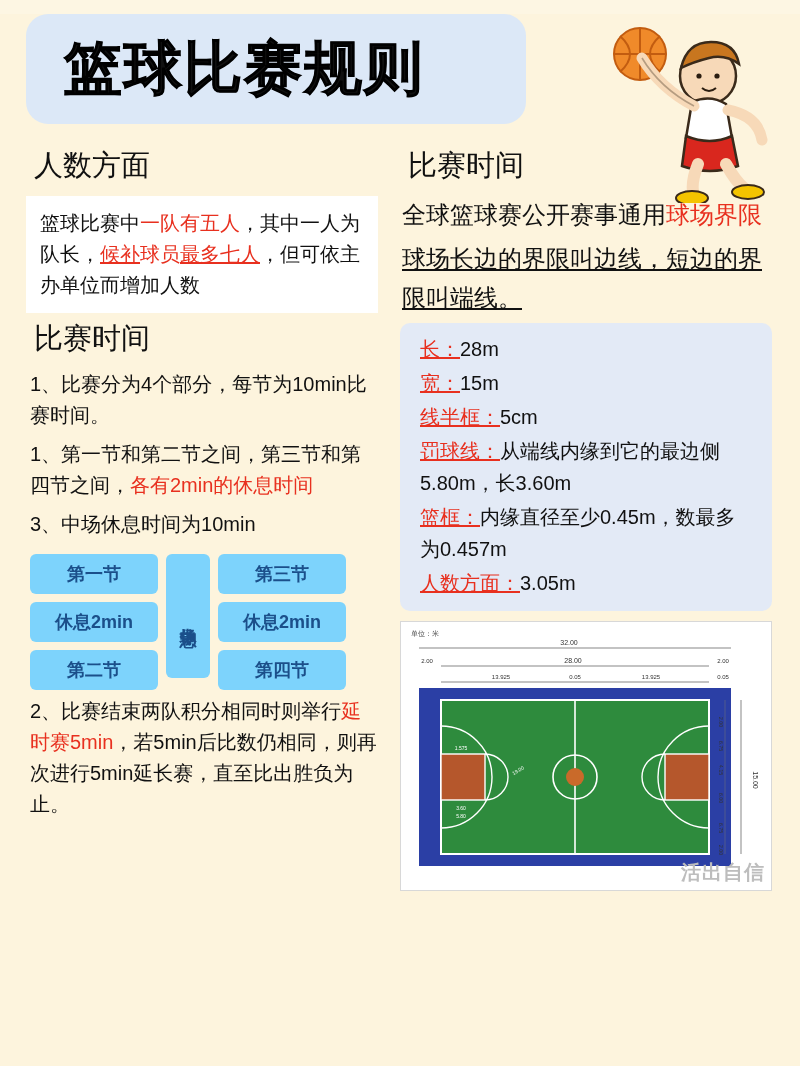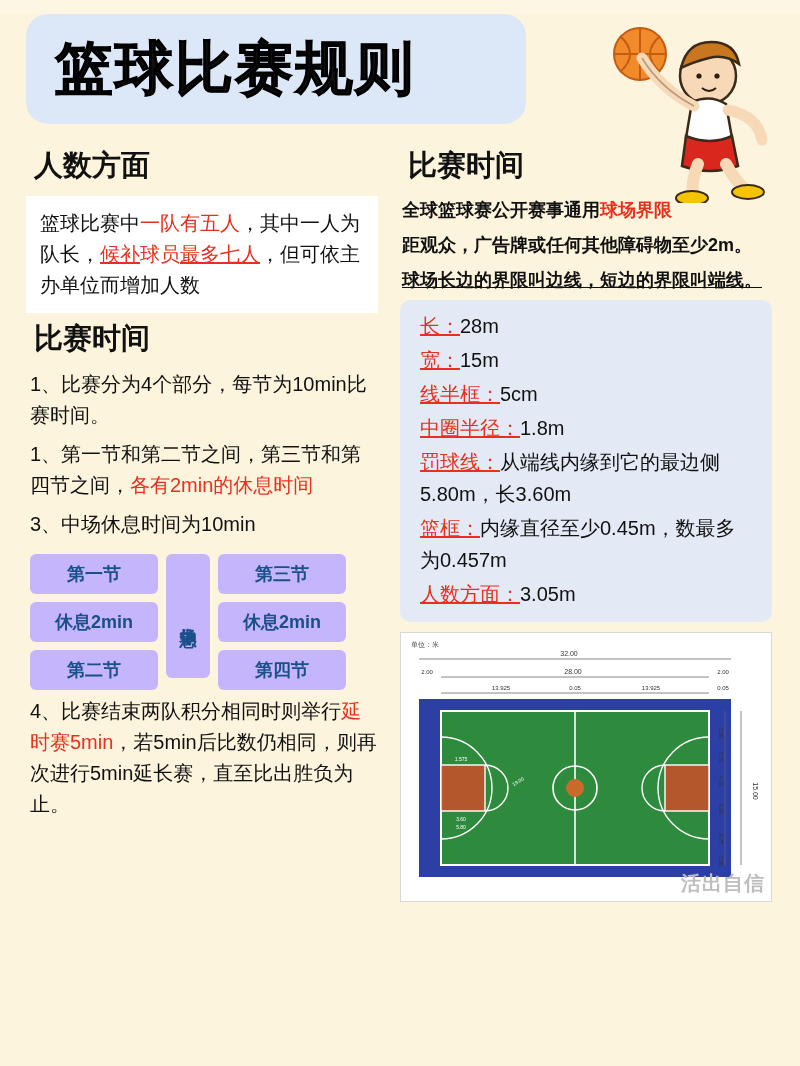--- a/index.html
+++ b/index.html
@@ -20,21 +20,21 @@
     padding: 0;
   }
   
   .title-band {
     margin: 14px 16px 0 26px;
     background: #dce8f7;
     border-radius: 22px;
     height: 110px;
     display: flex;
     align-items: center;
-    padding-left: 29px;
+    padding-left: 38px;
     position: relative;
     width: 500px;
   }
   .title-text {
     font-size: 58px;
     font-weight: bold;
     letter-spacing: 2px;
     color: #111;
     font-family: "Liberation Serif", serif;
     -webkit-text-stroke: 1px #000;
@@ -51,21 +51,21 @@
     display: flex;
     margin-top: 16px;
     padding: 0 18px 0 26px;
     gap: 22px;
   }
   .col-left { width: 352px; }
   .col-right { width: 372px; }
 
   h2.sec {
     font-size: 29px;
-    font-weight: bold;
+    font-weight: normal;
     color: #111;
     margin: 6px 0 10px 8px;
     font-family: "Liberation Sans", sans-serif;
   }
   .box-blue {
     background: #ffffff;
     border-radius: 0;
     padding: 12px 14px;
     font-size: 20px;
     line-height: 1.55;
@@ -81,21 +81,21 @@
   }
 
   
   .sched {
     display: flex;
     gap: 8px;
     margin: 14px 0 6px 4px;
   }
   .sched-col { display: flex; flex-direction: column; gap: 8px; }
   .cell {
-    background: #c4b5fd;
+    background: #7dd3fc;
     color: #1b4f8a;
     font-weight: bold;
     font-size: 18px;
     border-radius: 6px;
     text-align: center;
     padding: 8px 0;
     width: 128px;
   }
   .cell.mid {
     width: 44px;
@@ -113,25 +113,25 @@
   .rbox {
     background: #e3eaf6;
     border-radius: 10px;
     padding: 10px 20px;
     font-size: 20px;
     line-height: 1.6;
     color: #111;
     margin-top: 6px;
   }
   .rtext {
-    font-size: 18px;
+    font-size: 24px;
     line-height: 1.6;
     color: #111;
     margin: 4px 0 6px 2px;
-    font-weight: bold;
+    font-weight: normal;
   }
   .spec-line { margin: 0 0 2px 0; }
   
   .court-wrap {
     margin-top: 10px;
     background: #ffffff;
     border: 1px solid #d8d8d8;
     width: 372px;
     height: 270px;
     position: relative;
@@ -211,38 +211,36 @@
               <span>中场休息</span>
             </div>
         </div>
         <div class="sched-col">
           <div class="cell">第三节</div>
           <div class="cell">休息2min</div>
           <div class="cell">第四节</div>
         </div>
       </div>
 
-      <p class="body"><span>4、比赛结束两队积分相同时则举行</span><span class="red">延时赛5min</span><span>，若5min后比数仍相同，则再次进行5min延长赛，直至比出胜负为止。</span></p>
+      <p class="body"><span>2、比赛结束两队积分相同时则举行</span><span class="red">延时赛5min</span><span>，若5min后比数仍相同，则再次进行5min延长赛，直至比出胜负为止。</span></p>
     </div>
 
     <div class="col-right">
 
       <h2 class="sec">比赛时间</h2>
 
       <p class="rtext"><span>全球篮球赛公开赛事通用</span><span class="red">球场界限</span></p>
 
-      <p class="rtext">距观众，广告牌或任何其他障碍物至少2m。</p>
 
       <p class="rtext red-u">球场长边的界限叫边线，短边的界限叫端线。</p>
 
       <div class="rbox">
         <div class="spec-line"><span class="red-u">长：</span><span>28m</span></div>
         <div class="spec-line"><span class="red-u">宽：</span><span>15m</span></div>
         <div class="spec-line"><span class="red-u">线半框：</span><span>5cm</span></div>
-        <div class="spec-line"><span class="red-u">中圈半径：</span><span>1.8m</span></div>
         <div class="spec-line"><span class="red-u">罚球线：</span><span>从端线内缘到它的最边侧5.80m，长3.60m</span></div>
         <div class="spec-line"><span class="red-u">篮框：</span><span>内缘直径至少0.45m，数最多为0.457m</span></div>
         <div class="spec-line"><span class="red-u">人数方面：</span><span>3.05m</span></div>
       </div>
 
       <div class="court-wrap">
         <svg viewBox="0 0 372 270" width="372" height="270">
           <rect x="0" y="0" width="372" height="270" fill="#ffffff"></rect>
           <text x="10" y="14" font-size="7" fill="#444" font-family="Liberation Sans, sans-serif">单位：米</text>
 

